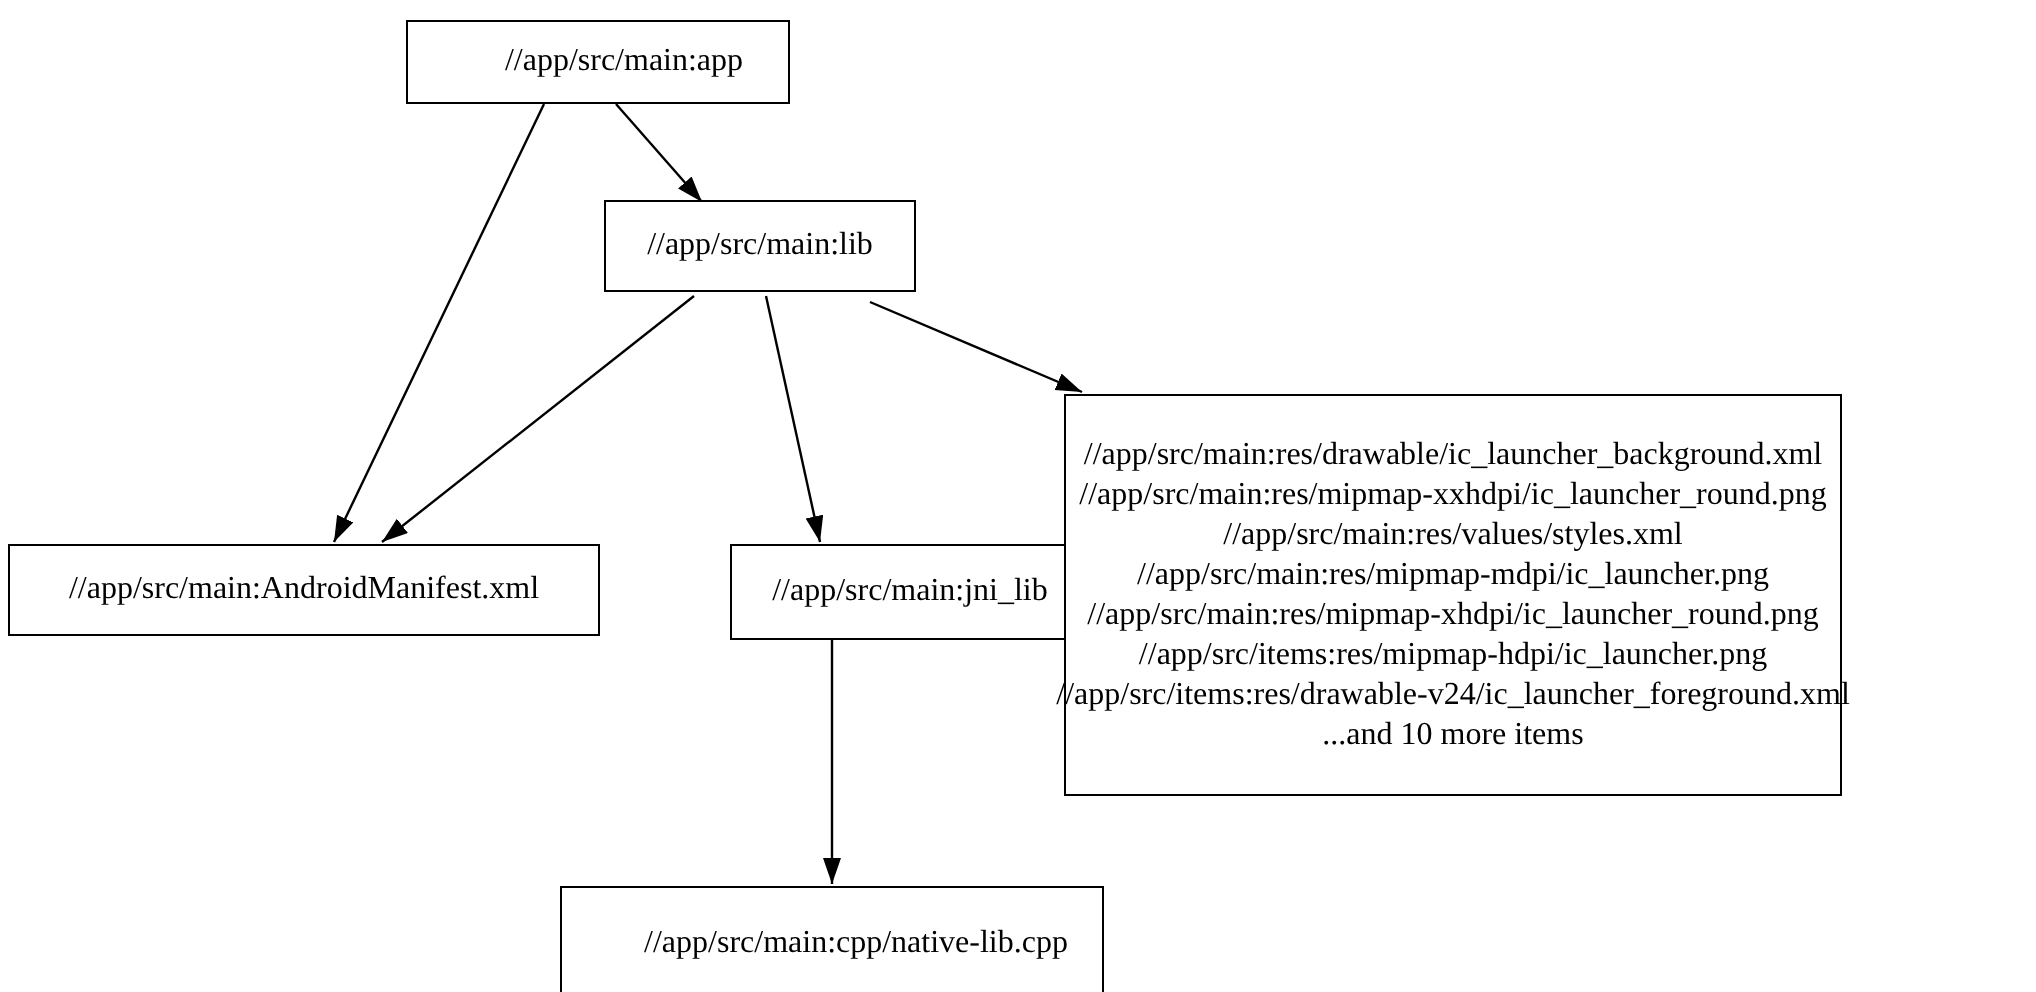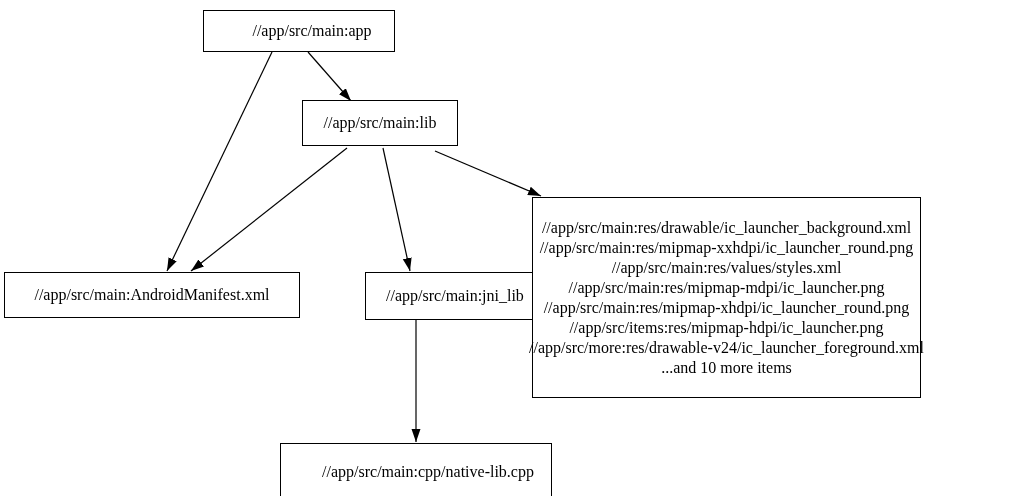--- a/index.html
+++ b/index.html
@@ -73,19 +73,19 @@
 
   <div class="node" style="left:325px; top:272px; width:180px; height:48px;margin-left:40px;">//app/src/main:jni_lib</div>
 
   <div class="node multiline" style="left:532px; top:197px; width:389px; height:201px;">
       <div>//app/src/main:res/drawable/ic_launcher_background.xml</div>
       <div>//app/src/main:res/mipmap-xxhdpi/ic_launcher_round.png</div>
       <div>//app/src/main:res/values/styles.xml</div>
       <div>//app/src/main:res/mipmap-mdpi/ic_launcher.png</div>
       <div>//app/src/main:res/mipmap-xhdpi/ic_launcher_round.png</div>
       <div>//app/src/items:res/mipmap-hdpi/ic_launcher.png</div>
-      <div>//app/src/more:res/drawable-v24/ic_launcher_foreground.xml</div>
+      <div>//app/src/items:res/drawable-v24/ic_launcher_foreground.xml</div>
       <div>...and 10 more items</div>
     </div>
 
   <div class="node" style="left:280px; top:443px; width:272px; height:58px;padding-left:24px;">//app/src/main:cpp/native-lib.cpp</div>
 
 </div>
 
 </body></html>

